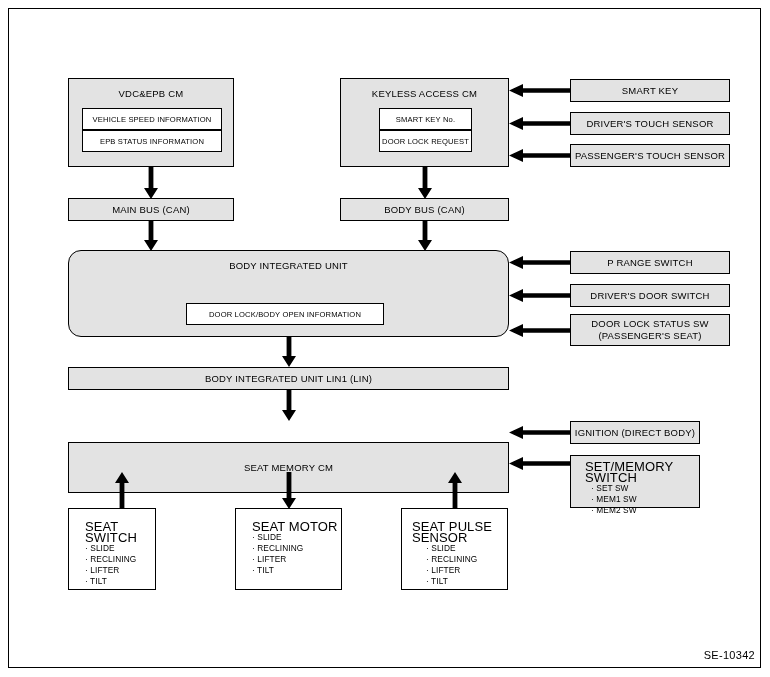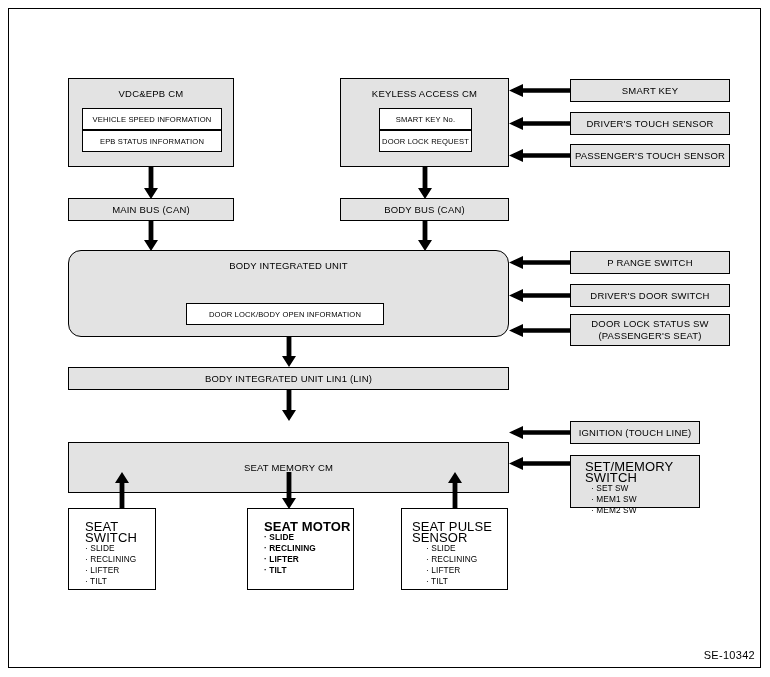--- a/index.html
+++ b/index.html
@@ -212,21 +212,21 @@
     <svg width="14" height="31" viewBox="0 0 14 31">
       <path d="M4.6 0 H9.4 V20 H14 L7 31 L0 20 H4.6 Z" fill="#000"></path>
     </svg>
   </div>
 
   <div class="box centered" style="left:68px;top:442px;width:441px;height:51px;">
     <div class="box-title">SEAT MEMORY CM</div>
   </div>
 
   <div class="box centered" style="left:570px;top:421px;width:130px;height:23px;">
-    <div class="box-title">IGNITION (TOUCH LINE)</div>
+    <div class="box-title">IGNITION (DIRECT BODY)</div>
   </div>
 
   <div class="box listbox" style="left:570px;top:455px;width:130px;height:53px;padding:5px 0 0 14px;">
     <div class="hdr">SET/MEMORY SWITCH</div>
     <div class="li" style="margin-left:6px;">· SET SW</div>
     <div class="li" style="margin-left:6px;">· MEM1 SW</div>
     <div class="li" style="margin-left:6px;">· MEM2 SW</div>
   </div>
 
   <div class="arrow" style="left:509px;top:426px;">
@@ -259,21 +259,21 @@
   </div>
 
   <div class="box white listbox" style="left:68px;top:508px;width:88px;height:82px;padding:12px 0 0 16px;">
     <div class="hdr">SEAT SWITCH</div>
     <div class="li">· SLIDE</div>
     <div class="li">· RECLINING</div>
     <div class="li">· LIFTER</div>
     <div class="li">· TILT</div>
   </div>
 
-  <div class="box white listbox" style="left:247px;top:508px;width:107px;height:82px;padding:12px 0 0 16px;font-weight:bold;">
+  <div class="box white listbox" style="left:235px;top:508px;width:107px;height:82px;padding:12px 0 0 16px;">
     <div class="hdr">SEAT MOTOR</div>
     <div class="li">· SLIDE</div>
     <div class="li">· RECLINING</div>
     <div class="li">· LIFTER</div>
     <div class="li">· TILT</div>
   </div>
 
   <div class="box white listbox" style="left:401px;top:508px;width:107px;height:82px;padding:12px 0 0 10px;">
     <div class="hdr">SEAT PULSE SENSOR</div>
     <div class="li" style="margin-left:14px;">· SLIDE</div>

